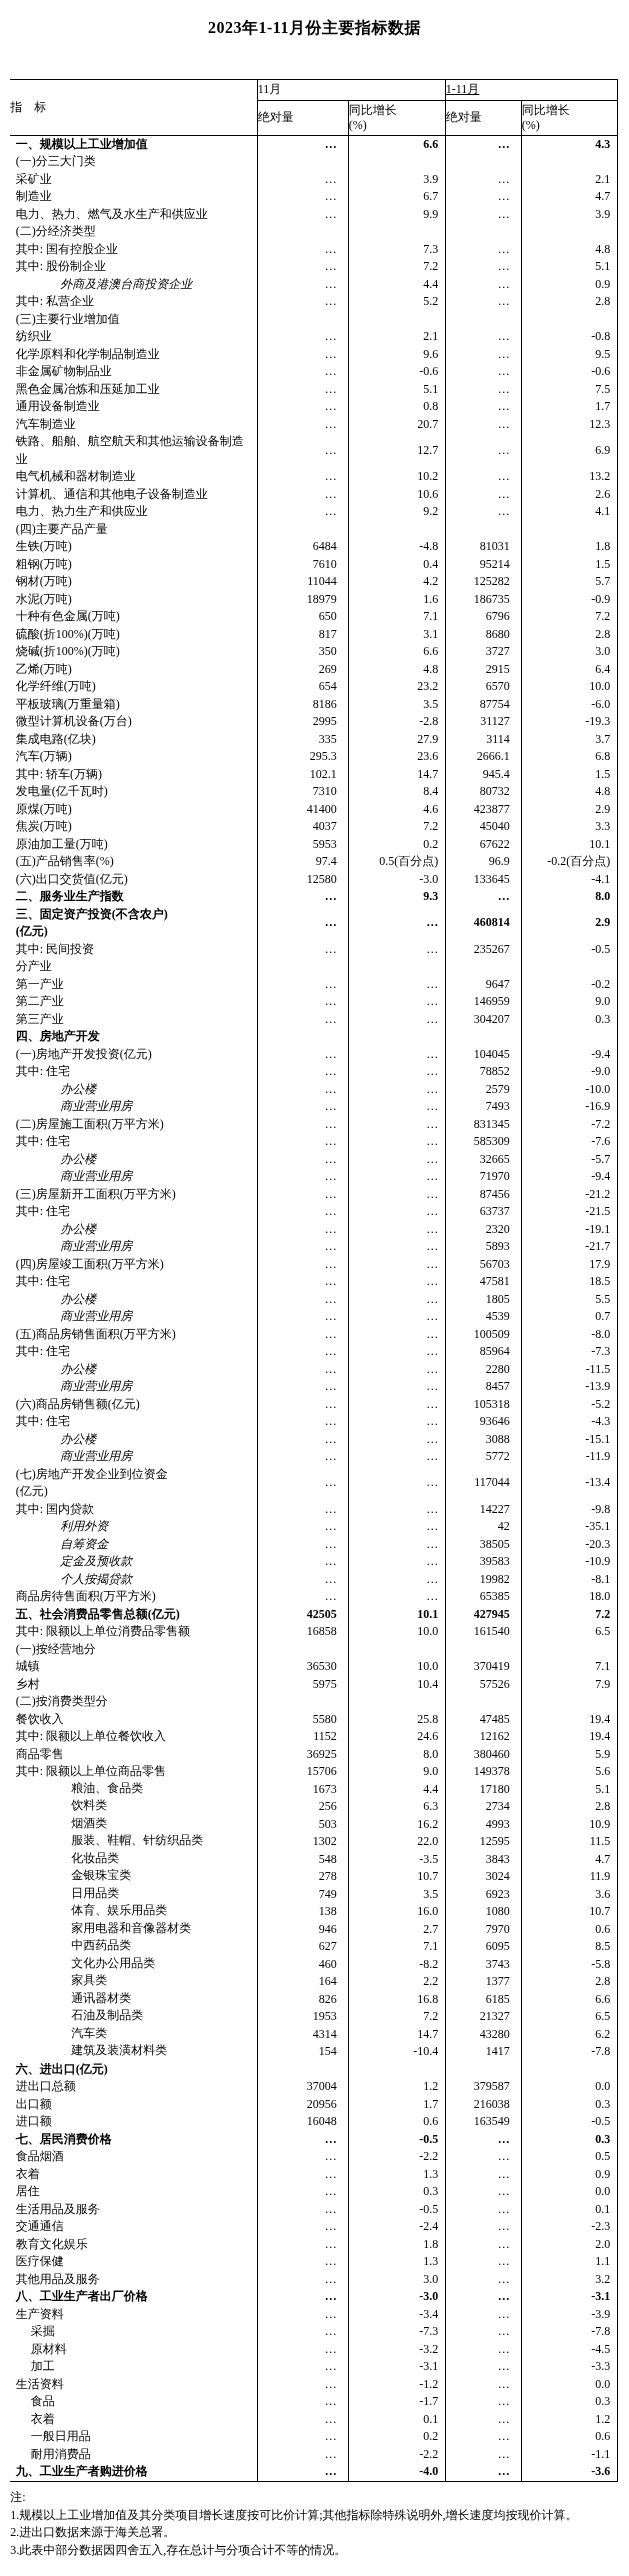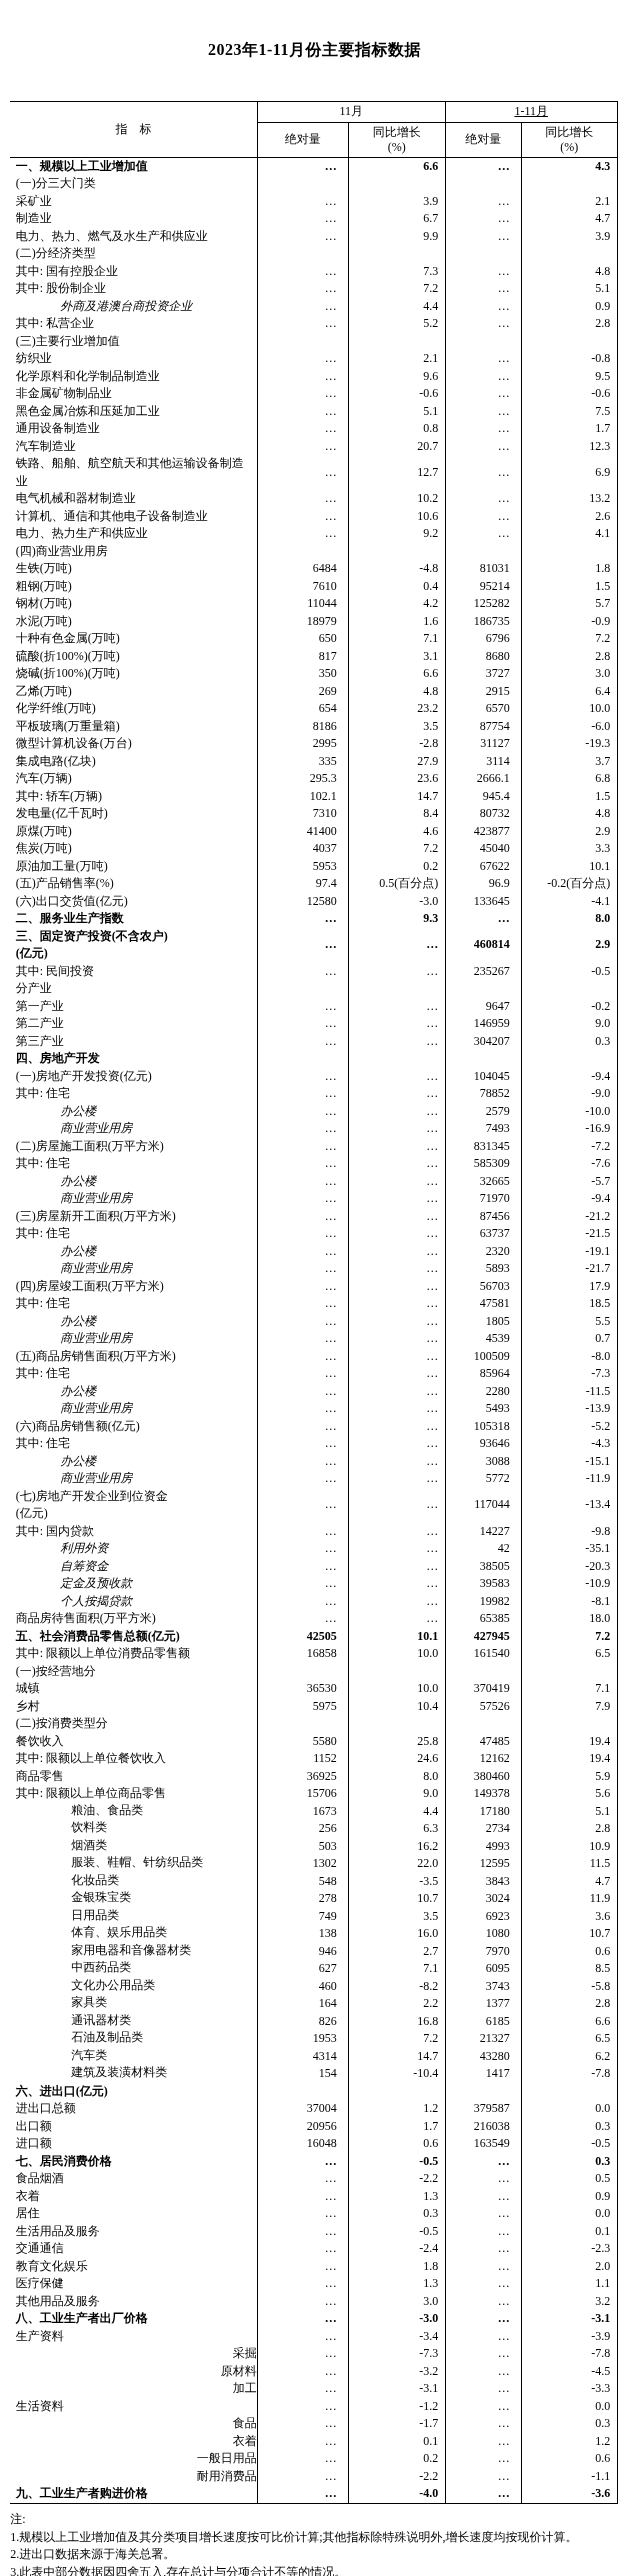--- a/index.html
+++ b/index.html
@@ -1,41 +1,41 @@
 <!DOCTYPE html>
 <html style="font-size:15px"><head>
 <meta charset="utf-8">
 <style>
   html,body{margin:0;padding:0;background:#fff;}
   body{width:629px;height:2576px;color:#000;
        font-family:"Liberation Serif","DejaVu Serif",serif;
        -webkit-font-smoothing:antialiased;}
   .page{position:relative;width:629px;height:2576px;overflow:hidden;}
-  .title{margin:0;padding-top:40px;text-align:center;
+  .title{margin:0;padding-top:18px;text-align:center;
          font-size:16px;font-weight:bold;letter-spacing:0.5px;}
   table.main{border-collapse:collapse;table-layout:fixed;
              width:607px;margin:40px 0 0 10.2px;
              border-top:1.9px solid #000;border-bottom:1.9px solid #000;
              font-size:12px;}
   col.c1{width:247px;}col.c2{width:91px;}col.c3{width:97px;}
   col.c4{width:76px;}col.c5{width:96px;}
-  thead th{font-weight:normal;text-align:center;vertical-align:middle;
+  thead th{font-weight:normal;text-align:left;vertical-align:middle;
            padding:0;font-size:12px;margin-left:46px;}
   thead{border-bottom:1.9px solid #000;}
   th.h-ind{border-right:0.9px solid #000;}
   th.h-period{height:19.5px;border-bottom:0.9px solid #000;border-right:0.9px solid #000;}
   th.h-period.last{border-right:0.9px solid #000;text-decoration:underline;}
   th.h-sub{height:34px;border-right:0.9px solid #000;white-space:pre-line;line-height:15px;}
   tbody td{padding:0;height:17.5px;line-height:17.5px;vertical-align:middle;}
   td.l{padding-left:5.6px;text-align:left;white-space:pre-line;
        border-right:0.9px solid #000;line-height:17.5px;}
   td.v{text-align:right;padding-right:11px;border-right:0.9px solid #000;}
   td.g{text-align:right;padding-right:6.5px;border-right:0.9px solid #000;}
   tr.b{font-weight:bold;}
-  td.l.i1{padding-left:20.5px;text-align:right;}
+  td.l.i1{padding-left:20.5px;}
   td.l.i2{padding-left:50px;font-style:italic;}
   td.l.i3{padding-left:61px;font-family:Liberation Mono, monospace;}
   .notes{margin:7.4px 0 0 10.2px;width:571px;font-size:12px;line-height:17.7px;}
   .notes p{margin:0;}
 </style>
 </head>
 <body>
 
 <div class="page">
 
@@ -207,21 +207,21 @@
           <td class="g">2.6</td>
         </tr>
         <tr>
           <td class="l">电力、热力生产和供应业</td>
           <td class="v">…</td>
           <td class="g">9.2</td>
           <td class="v">…</td>
           <td class="g">4.1</td>
         </tr>
         <tr>
-          <td class="l">(四)商业营业用房</td>
+          <td class="l">(四)主要产品产量</td>
           <td class="v"></td>
           <td class="g"></td>
           <td class="v"></td>
           <td class="g"></td>
         </tr>
         <tr>
           <td class="l">生铁(万吨)</td>
           <td class="v">6484</td>
           <td class="g">-4.8</td>
           <td class="v">81031</td>
@@ -547,21 +547,21 @@
           <td class="l i2">办公楼</td>
           <td class="v">…</td>
           <td class="g">…</td>
           <td class="v">2280</td>
           <td class="g">-11.5</td>
         </tr>
         <tr>
           <td class="l i2">商业营业用房</td>
           <td class="v">…</td>
           <td class="g">…</td>
-          <td class="v">5493</td>
+          <td class="v">8457</td>
           <td class="g">-13.9</td>
         </tr>
         <tr>
           <td class="l">(六)商品房销售额(亿元)</td>
           <td class="v">…</td>
           <td class="g">…</td>
           <td class="v">105318</td>
           <td class="g">-5.2</td>
         </tr>
         <tr>

